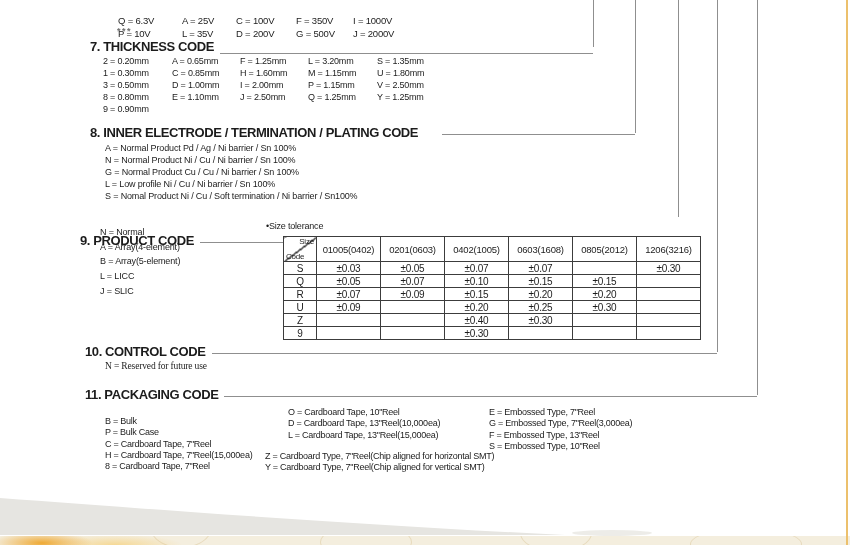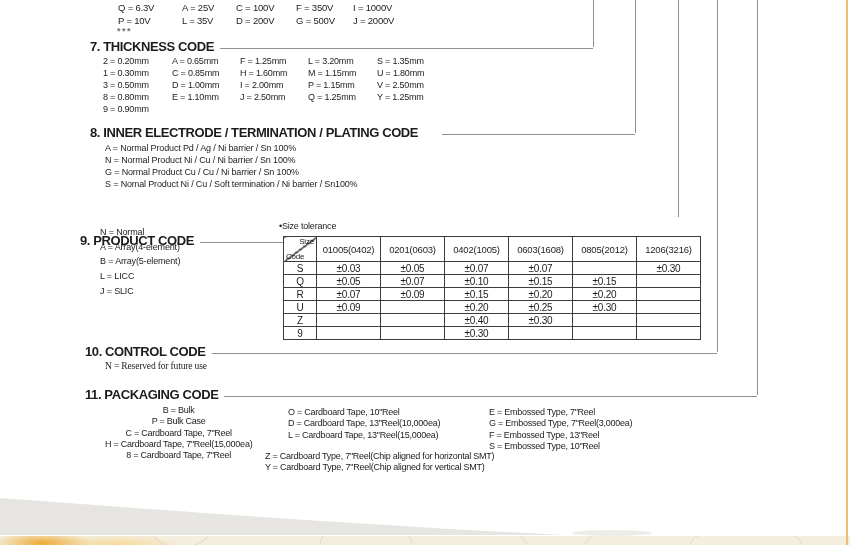--- a/index.html
+++ b/index.html
@@ -50,35 +50,35 @@
           radial-gradient(ellipse 70px 16px at 42px 7px, rgba(238,166,44,0.95), rgba(238,166,44,0) 72%),
           radial-gradient(ellipse 90px 14px at 115px 9px, rgba(246,205,110,0.65), rgba(246,205,110,0) 75%),
           #f4eede;}
   .band .ring{position:absolute;border:1px solid rgba(206,178,120,0.33);border-radius:50%;}
 </style>
 </head>
 <body>
 
 <div class="page">
 
-  <div class="vgrid" style="left:118px;top:1px;">
+  <div class="vgrid" style="left:118px;top:14px;">
       <span>Q = 6.3V</span>
       <span>A = 25V</span>
       <span>C = 100V</span>
       <span>F = 350V</span>
       <span>I = 1000V</span>
       <span>P = 10V</span>
       <span>L = 35V</span>
       <span>D = 200V</span>
       <span>G = 500V</span>
       <span>J = 2000V</span>
     </div>
   <div class="stars" style="left:117px;top:26px;">***</div>
 
-  <div class="sec" style="left:90px;top:39px;width:503px;">
+  <div class="sec" style="left:90px;top:39px;width:503px;align-items:flex-end;">
     <span class="title">7. THICKNESS CODE</span>
     <span class="rule"></span>
   </div>
   <div class="leg" style="left:593px;height:47px;"></div>
   <div class="tgrid" style="left:103px;top:55px;">
       <span>2 = 0.20mm</span>
       <span>A = 0.65mm</span>
       <span>F = 1.25mm</span>
       <span>L = 3.20mm</span>
       <span>S = 1.35mm</span>
@@ -102,37 +102,38 @@
 
   <div class="sec" style="left:90px;top:125px;width:545px;gap:24px;">
     <span class="title">8. INNER ELECTRODE / TERMINATION / PLATING CODE</span>
     <span class="rule"></span>
   </div>
   <div class="leg" style="left:635px;height:133px;"></div>
   <div class="list plating" style="left:105px;top:142px;">
       <div>A = Normal Product Pd / Ag / Ni barrier / Sn 100%</div>
       <div>N = Normal Product Ni / Cu / Ni barrier / Sn 100%</div>
       <div>G = Normal Product Cu / Cu / Ni barrier / Sn 100%</div>
+      <div>L = Low profile Ni / Cu / Ni barrier / Sn 100%</div>
       <div>S = Nomal Product Ni / Cu / Soft termination / Ni barrier / Sn100%</div>
     </div>
 
   <div class="sec" style="left:80px;top:209px;width:593px;margin-top:24px;">
     <span class="title">9. PRODUCT CODE</span>
     <span class="rule"></span>
   </div>
   <div class="leg" style="left:678px;height:217px;"></div>
   <div class="list product" style="left:100px;top:225px;">
       <div>N = Normal</div>
       <div>A = Array(4-element)</div>
       <div>B = Array(5-element)</div>
       <div>L = LICC</div>
       <div>J = SLIC</div>
     </div>
 
-  <div class="st-label" style="left:279px;top:221px;text-align:right;">•Size tolerance</div>
+  <div class="st-label" style="left:266px;top:221px;text-align:right;">•Size tolerance</div>
 
   <table class="st-table" style="left:283px;top:236px;">
     <thead>
       <tr>
         <th class="hdr codecol corner">
           <span class="ct">Size</span>
           <span class="cb">Code</span>
         </th>
         <th class="hdr c">01005(0402)</th>
         <th class="hdr c">0201(0603)</th>
@@ -208,21 +209,21 @@
   <div class="list control" style="left:105px;top:361px;">
       <div>N = Reserved for future use</div>
     </div>
 
   <div class="sec" style="left:85px;top:387px;width:672px;">
     <span class="title">11. PACKAGING CODE</span>
     <span class="rule"></span>
   </div>
   <div class="leg" style="left:757px;height:395px;"></div>
 
-  <div class="list packing" style="left:105px;top:405px;text-align:center;">
+  <div class="list packing" style="left:105px;top:416px;">
       <div>B = Bulk</div>
       <div>P = Bulk Case</div>
       <div>C = Cardboard Tape, 7"Reel</div>
       <div>H = Cardboard Tape, 7"Reel(15,000ea)</div>
       <div>8 = Cardboard Tape, 7"Reel</div>
     </div>
   <div class="list packing" style="left:288px;top:407px;">
       <div>O = Cardboard Tape, 10"Reel</div>
       <div>D = Cardboard Tape, 13"Reel(10,000ea)</div>
       <div>L = Cardboard Tape, 13"Reel(15,000ea)</div>

